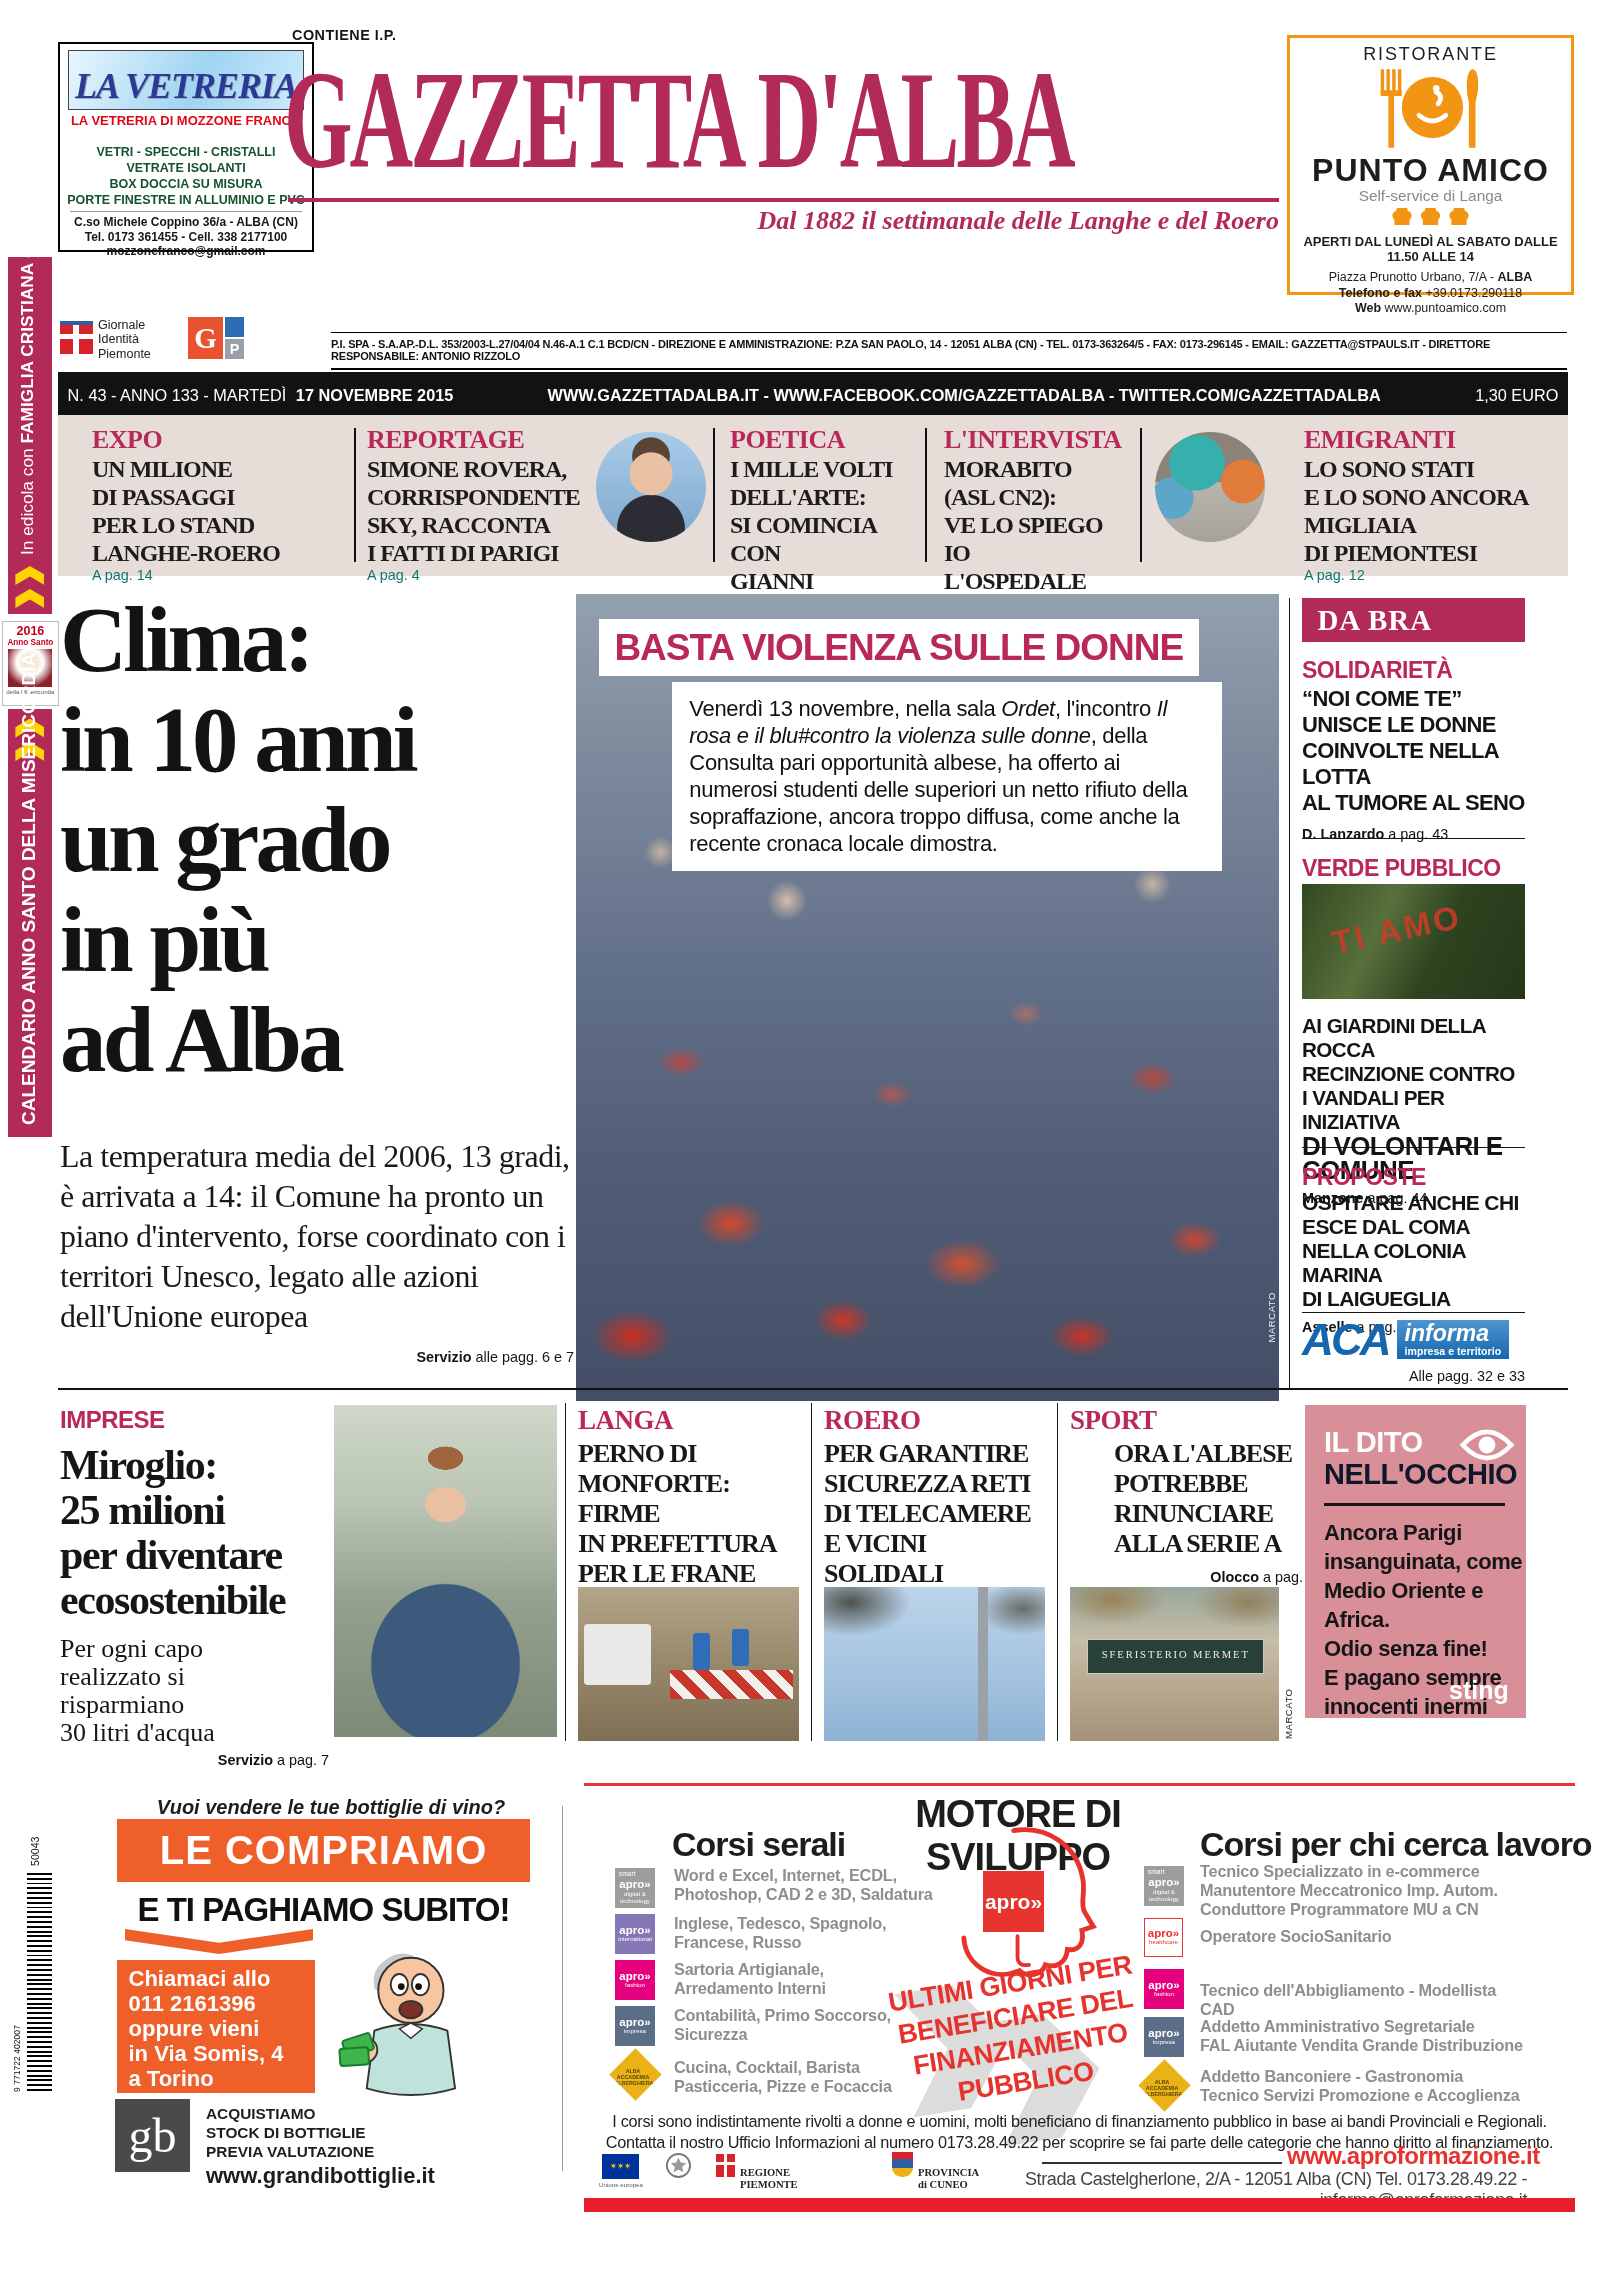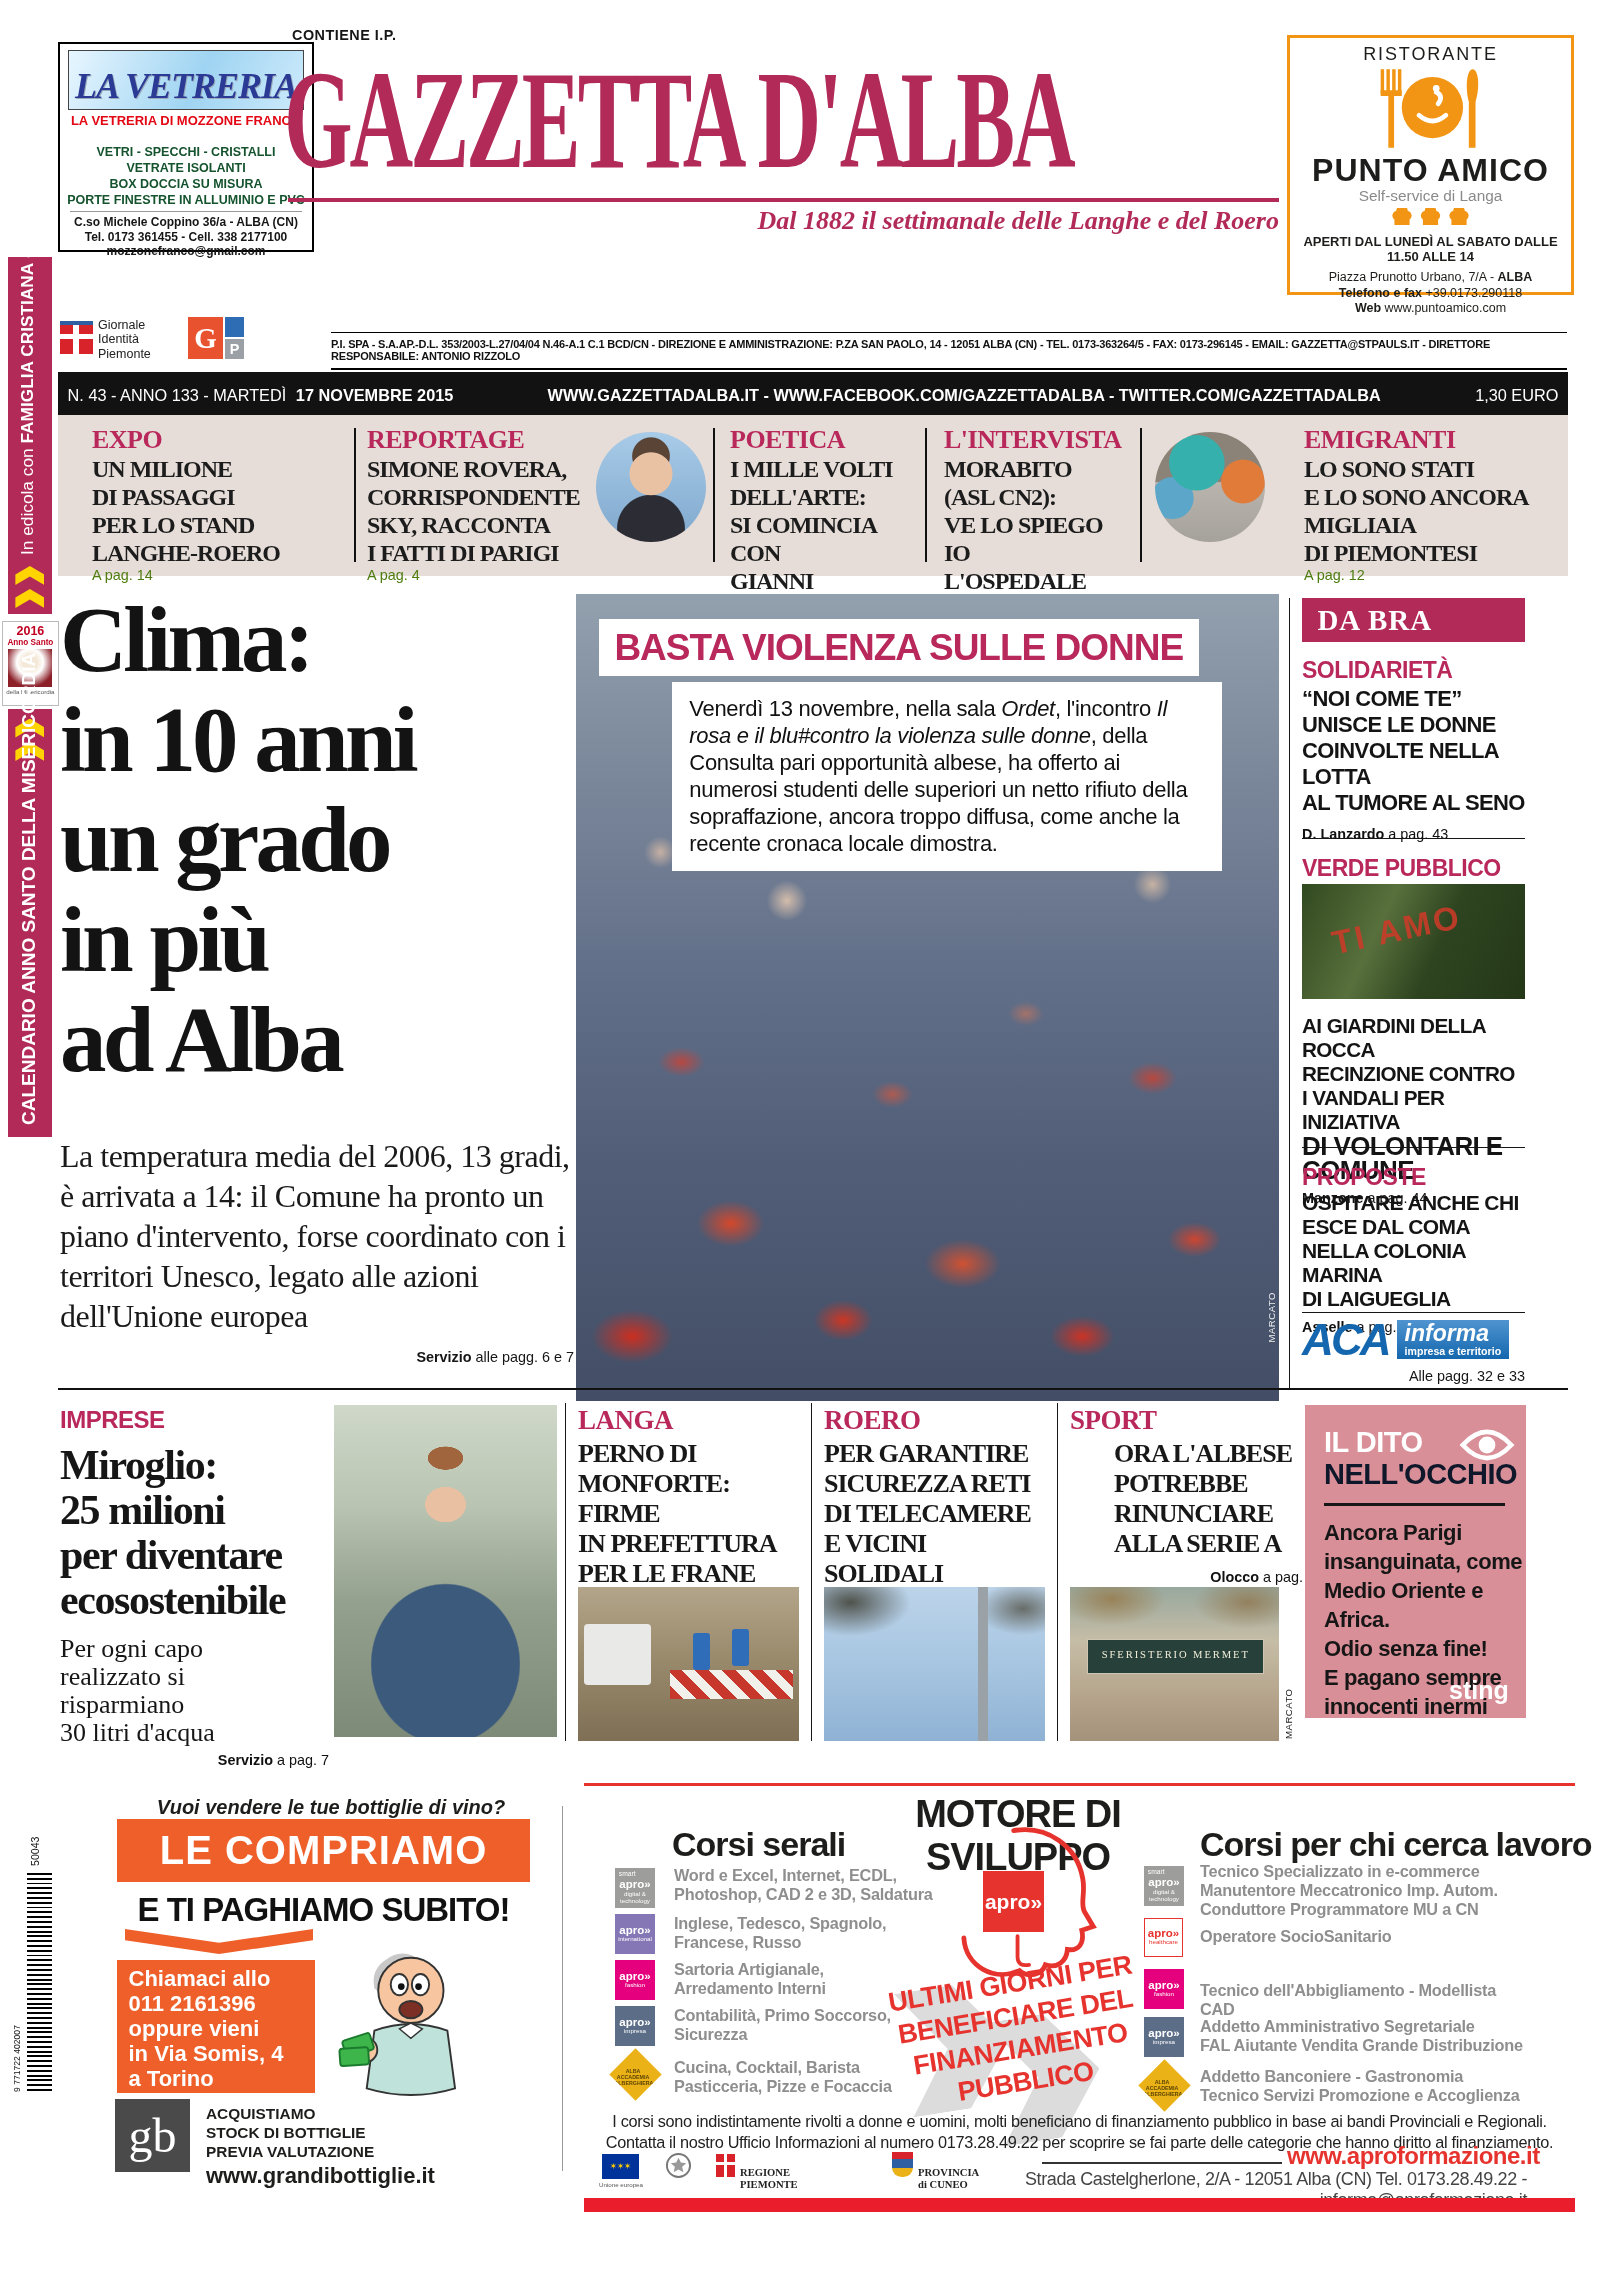--- a/index.html
+++ b/index.html
@@ -11,21 +11,21 @@
   .vtext{writing-mode:vertical-rl;transform:rotate(180deg);}
   
   .masthead{font-family:"Liberation Serif",serif;font-weight:bold;color:#b22b58;font-size:140px;
             letter-spacing:-4.8px;transform:scaleX(.63);transform-origin:left top;white-space:nowrap;line-height:1;}
   .tagline{font-family:"Liberation Serif",serif;font-weight:bold;font-style:italic;color:#b22b58;font-size:26px;}
   .publine{font-size:11px;font-weight:bold;letter-spacing:-0.2px;color:#111;}
   .datebar{background:#121212;color:#fff;display:flex;align-items:center;font-weight:bold;font-size:16.3px;}
   
   .tlabel{font-family:"Liberation Serif",serif;font-weight:bold;color:#b9285b;font-size:26px;letter-spacing:-0.5px;}
   .thead{font-family:"Liberation Serif",serif;font-weight:bold;font-size:24px;line-height:28px;color:#1c1c1c;letter-spacing:-1px;}
-  .tref{font-size:14.4px;color:#4d7c0f;}
+  .tref{font-size:14.4px;color:#0f766e;}
   .circ{border-radius:50%;}
   
   .lead{font-family:"Liberation Serif",serif;font-weight:bold;font-size:93px;line-height:100px;letter-spacing:-3.8px;color:#131313;}
   .dek{font-family:"Liberation Serif",serif;font-size:32px;line-height:40px;color:#1a1a1a;letter-spacing:-0.5px;}
   
   .slabel{font-weight:bold;font-size:23px;color:#b9285b;letter-spacing:-0.5px;}
   .shead{font-weight:bold;font-size:22px;line-height:26px;color:#141414;letter-spacing:-0.6px;}
   .sby{font-size:14.4px;color:#111;}
   .rule{background:#161616;height:1px;}
   .vline{background:#161616;width:1px;}

